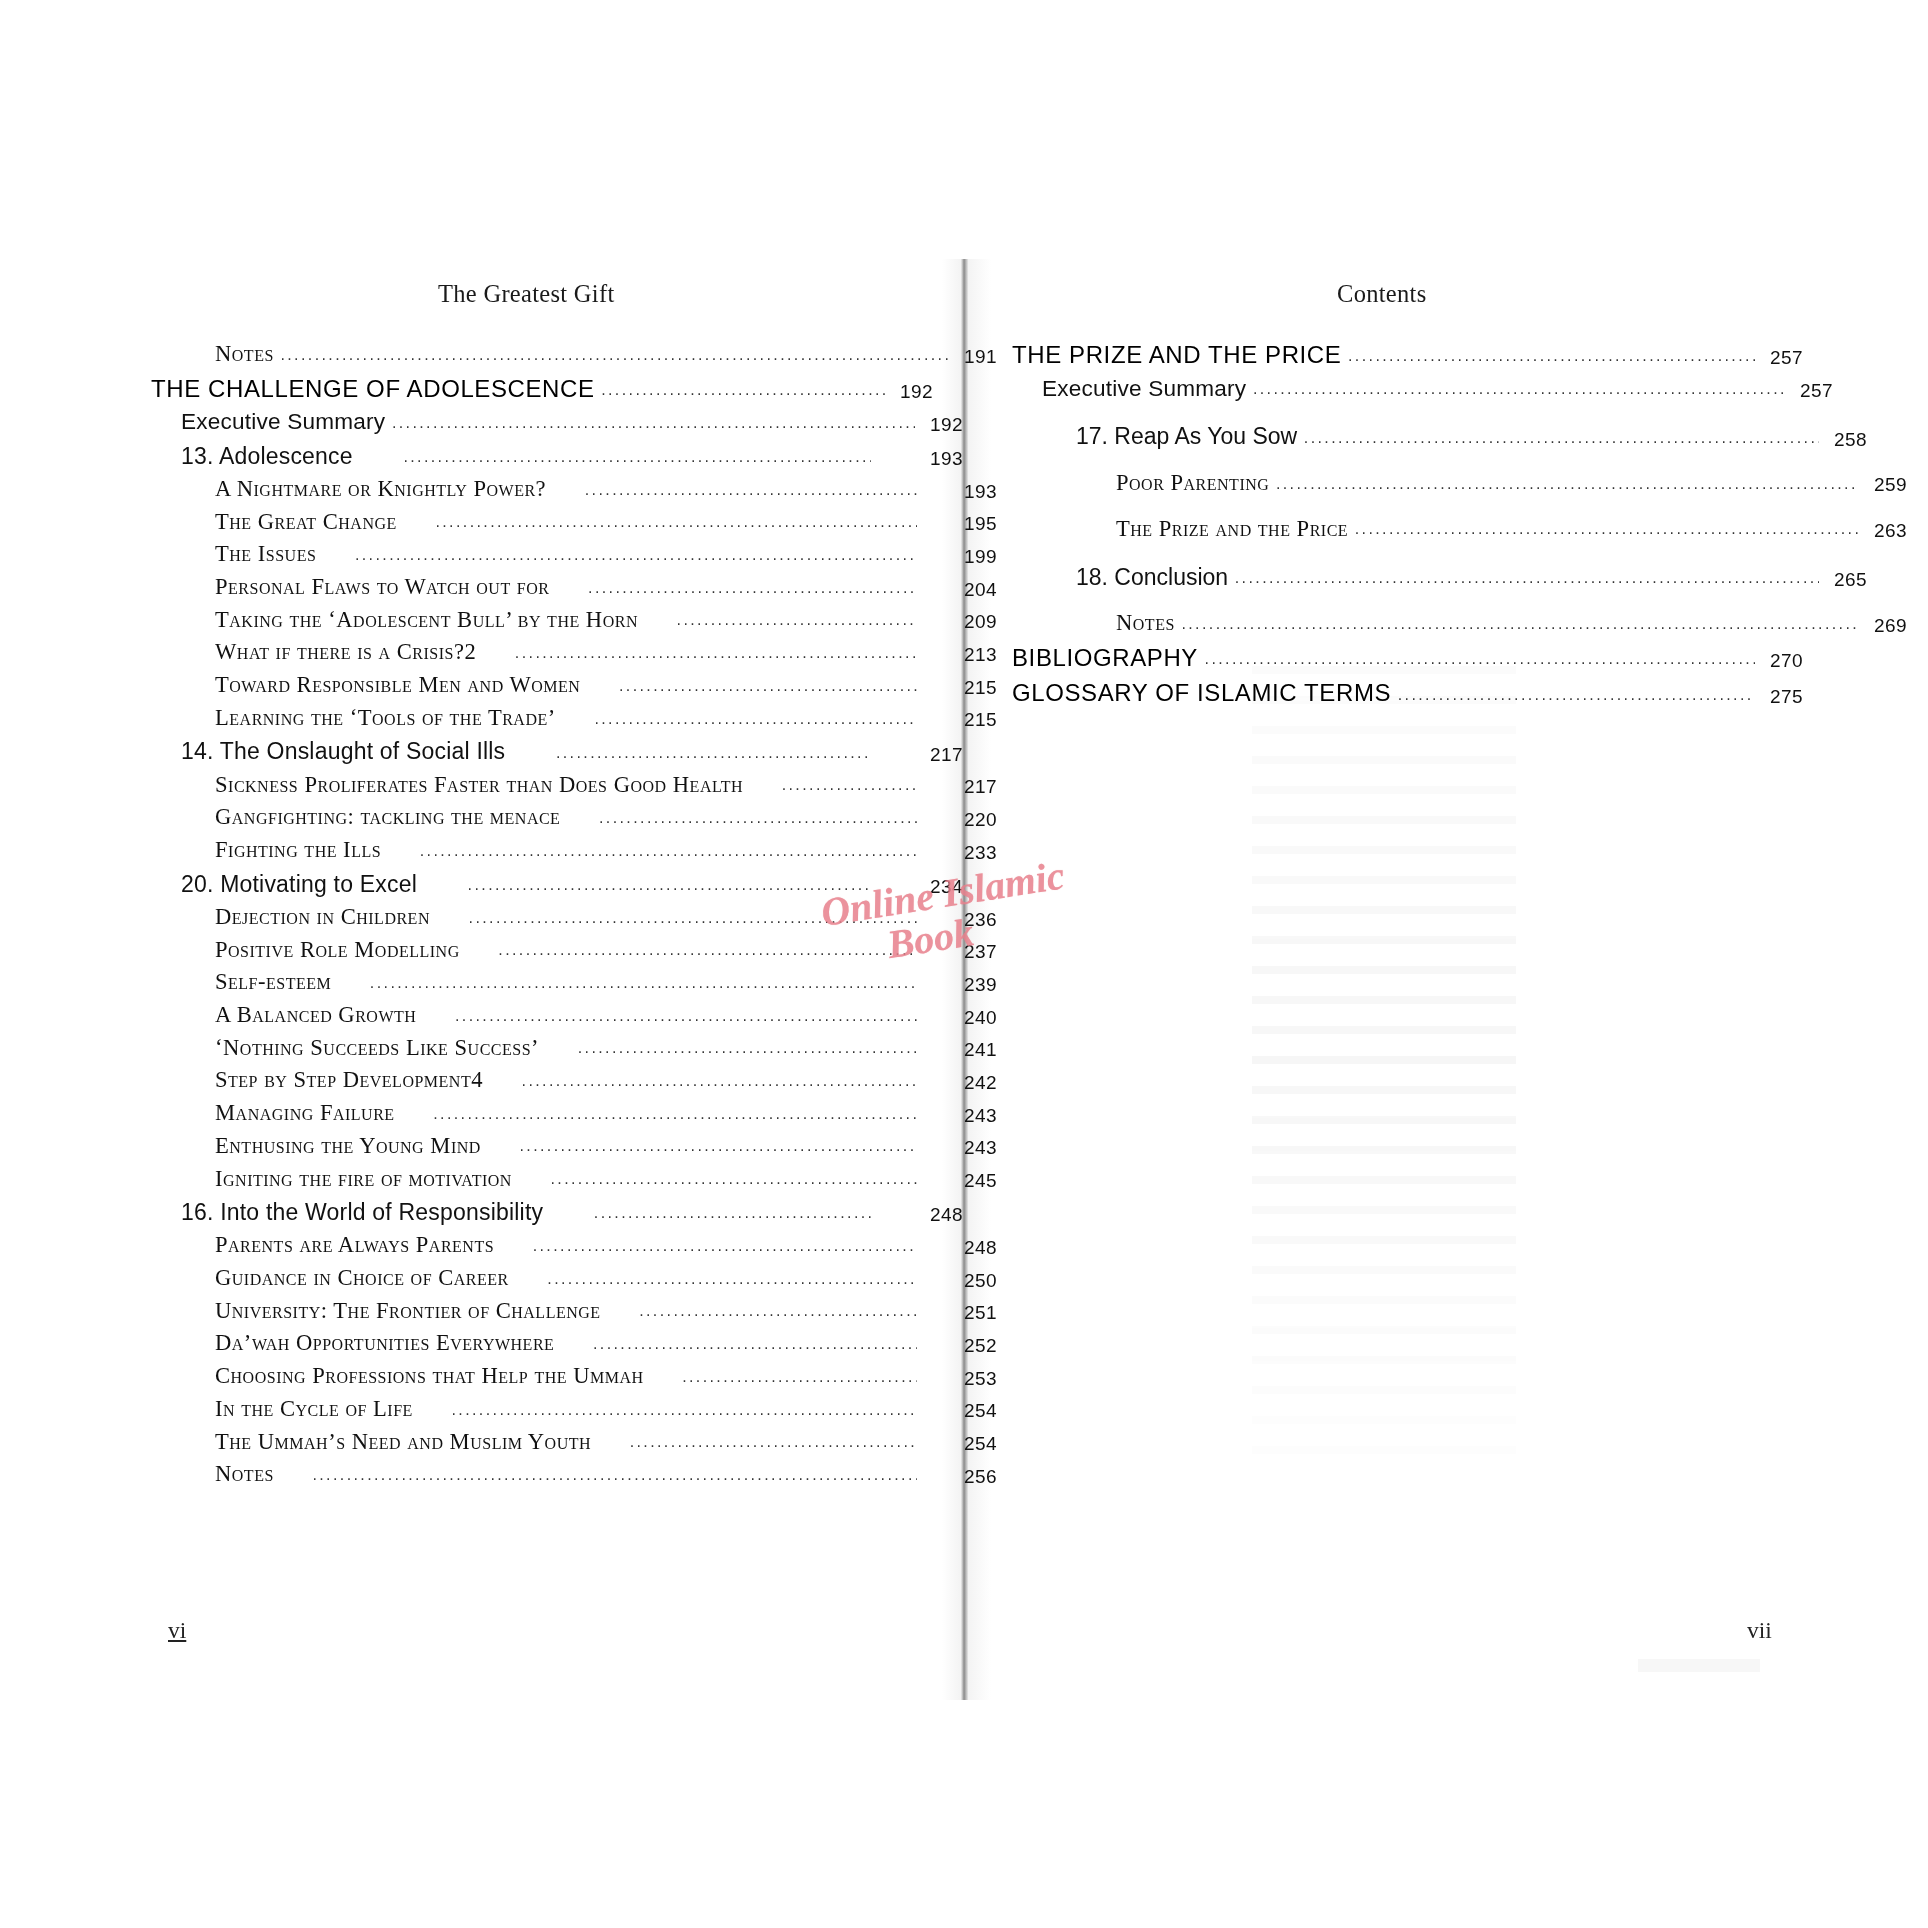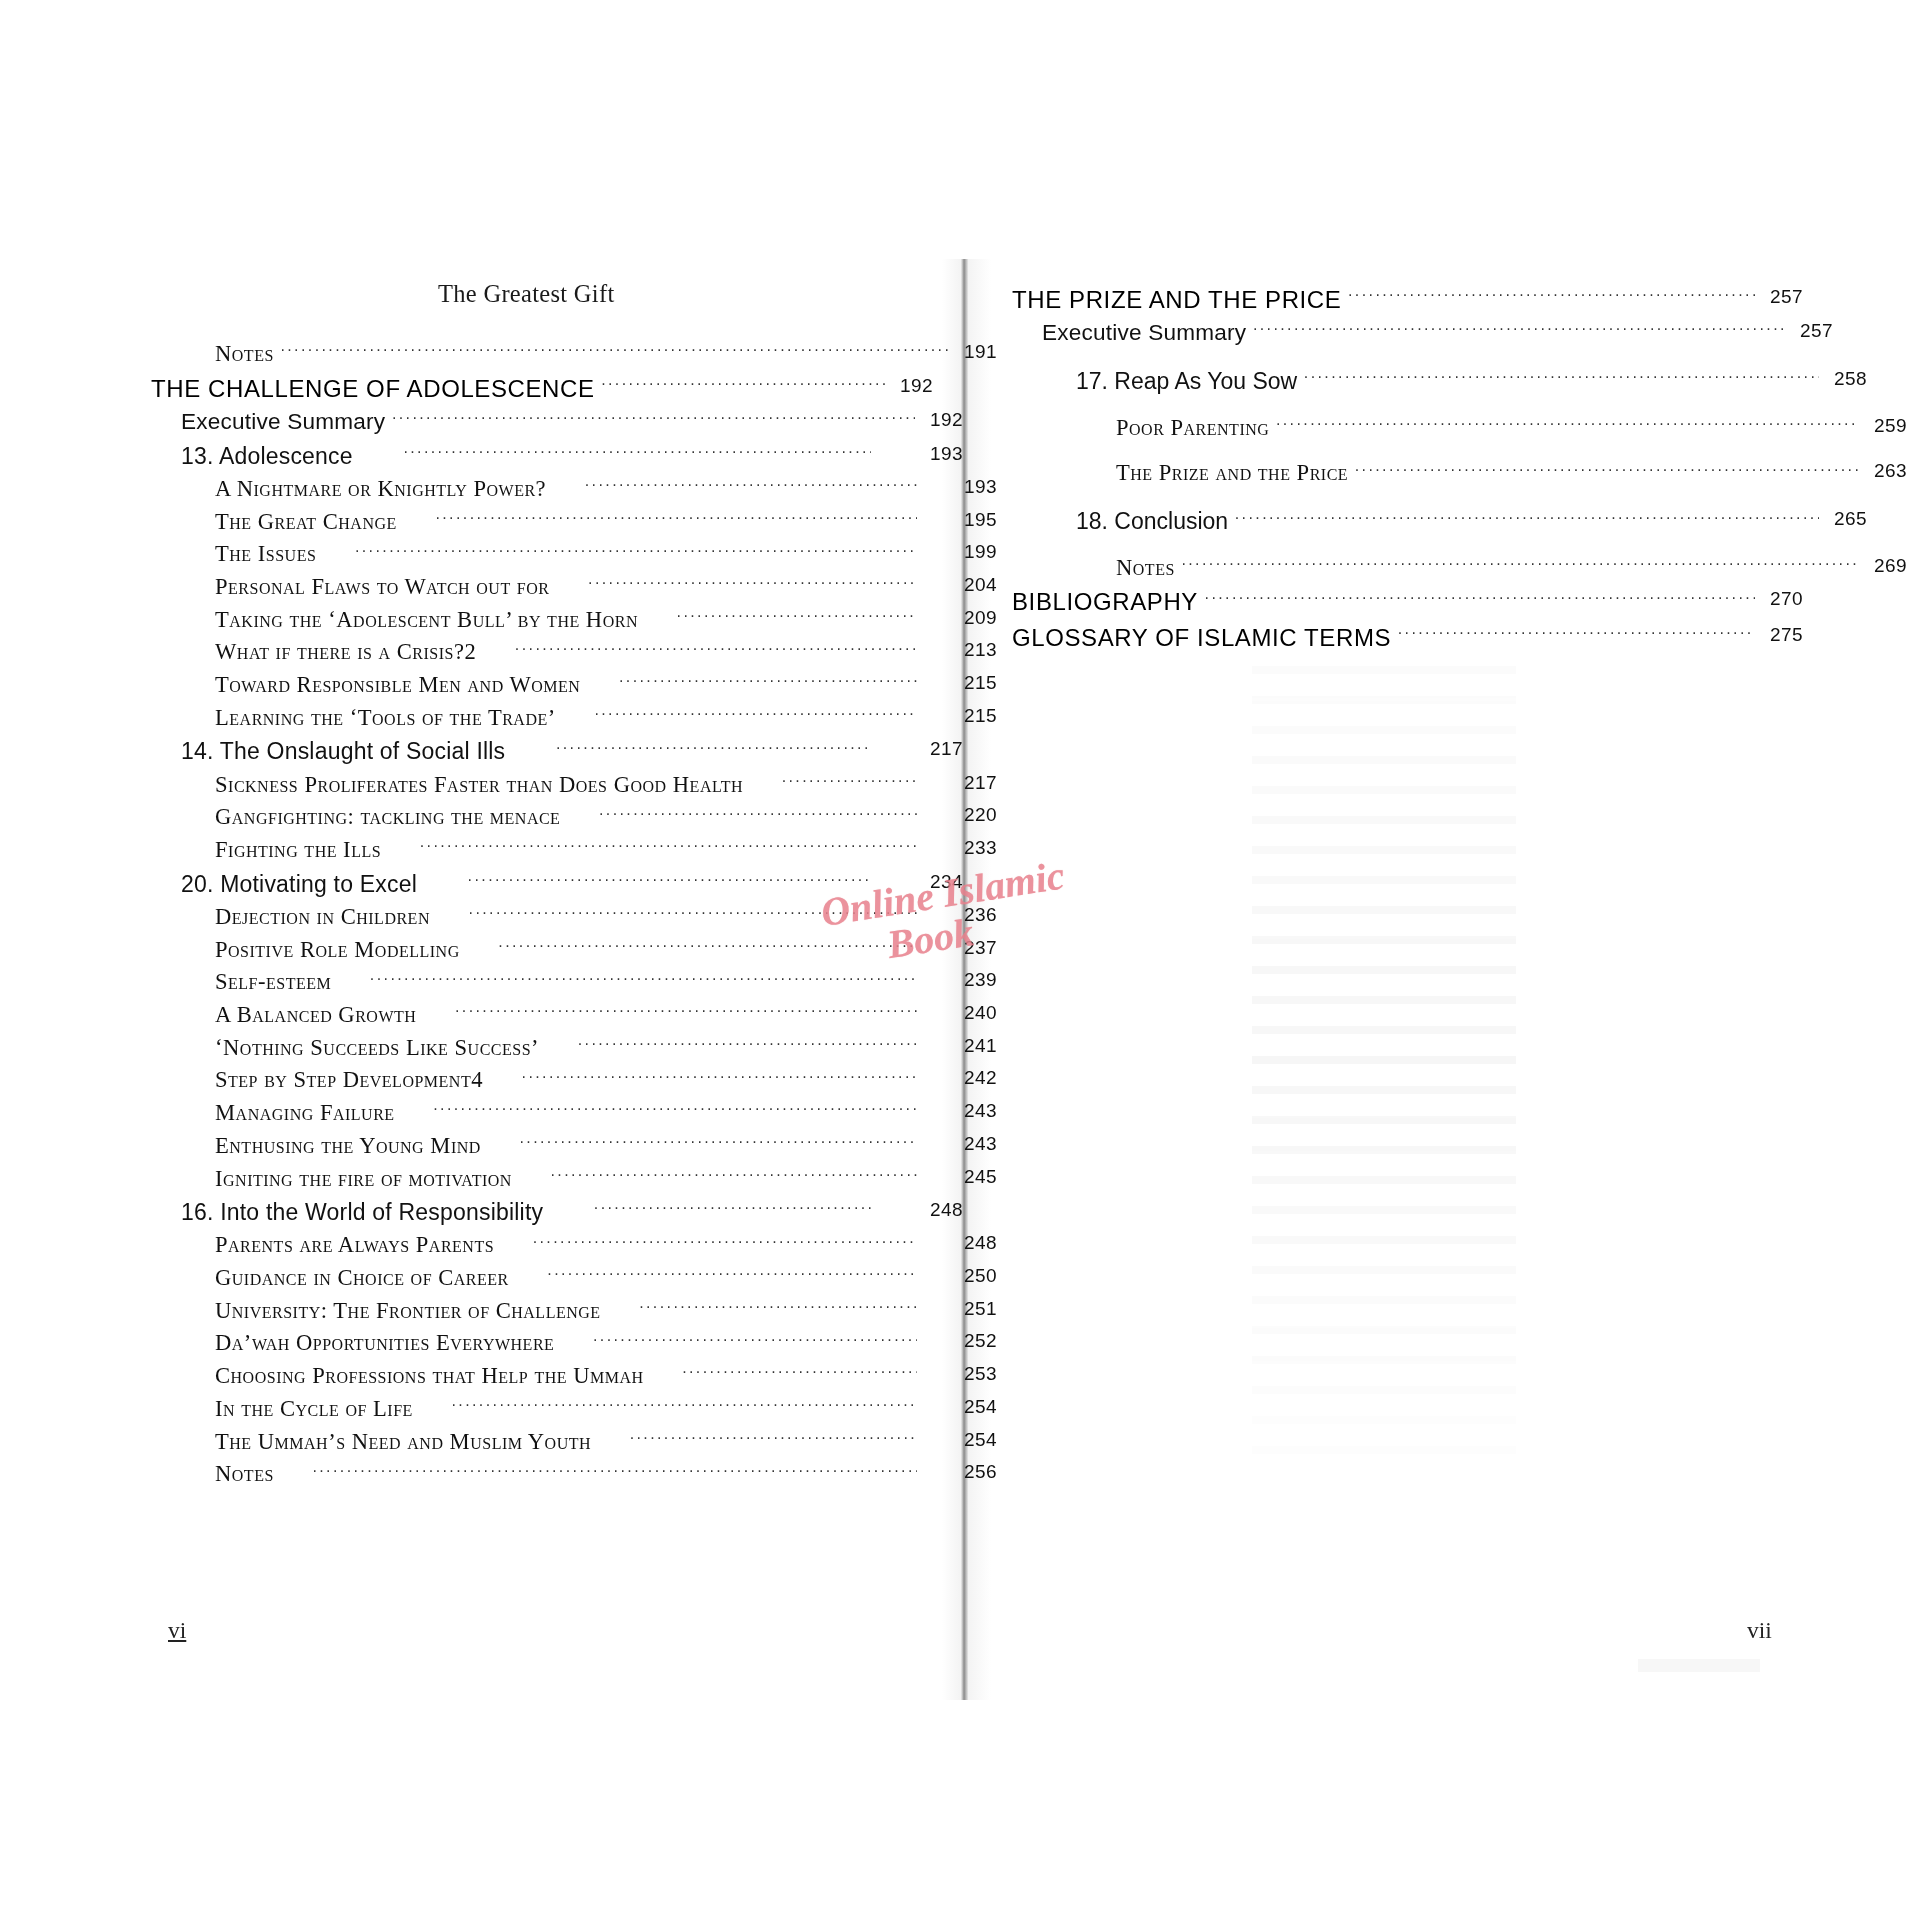--- a/index.html
+++ b/index.html
@@ -58,21 +58,21 @@
   .running-head.left { text-align: left; padding-left: 287px; }
   .running-head.right { text-align: left; padding-left: 325px; }
 
   .toc {
     list-style: none;
     margin: 0;
     padding: 0;
   }
   .toc-row {
     display: flex;
-    align-items: flex-start;
+    align-items: flex-end;
     width: 100%;
     margin: 0 0 1.9px 0;
     line-height: 1.28;
     color: #111111;
   }
   .toc-label {
     white-space: nowrap;
     flex: 0 0 auto;
   }
   .dots {
@@ -397,20 +397,21 @@
         </li>
         <li class="toc-row lvl-section">
           <span class="toc-label">Notes</span>
           <span class="dots">........................................................................................................................</span>
           <span class="page-num">256</span>
         </li>
       </ul>
   </div>
 
   <div class="page page-right">
+    <div class="running-head right">Contents</div>
     <ul class="toc" id="toc-right">
         <li class="toc-row lvl-part">
           <span class="toc-label">THE PRIZE AND THE PRICE</span>
           <span class="dots">........................................................................................................................</span>
           <span class="page-num">257</span>
         </li>
         <li class="toc-row lvl-exec">
           <span class="toc-label">Executive Summary</span>
           <span class="dots">........................................................................................................................</span>
           <span class="page-num">257</span>

